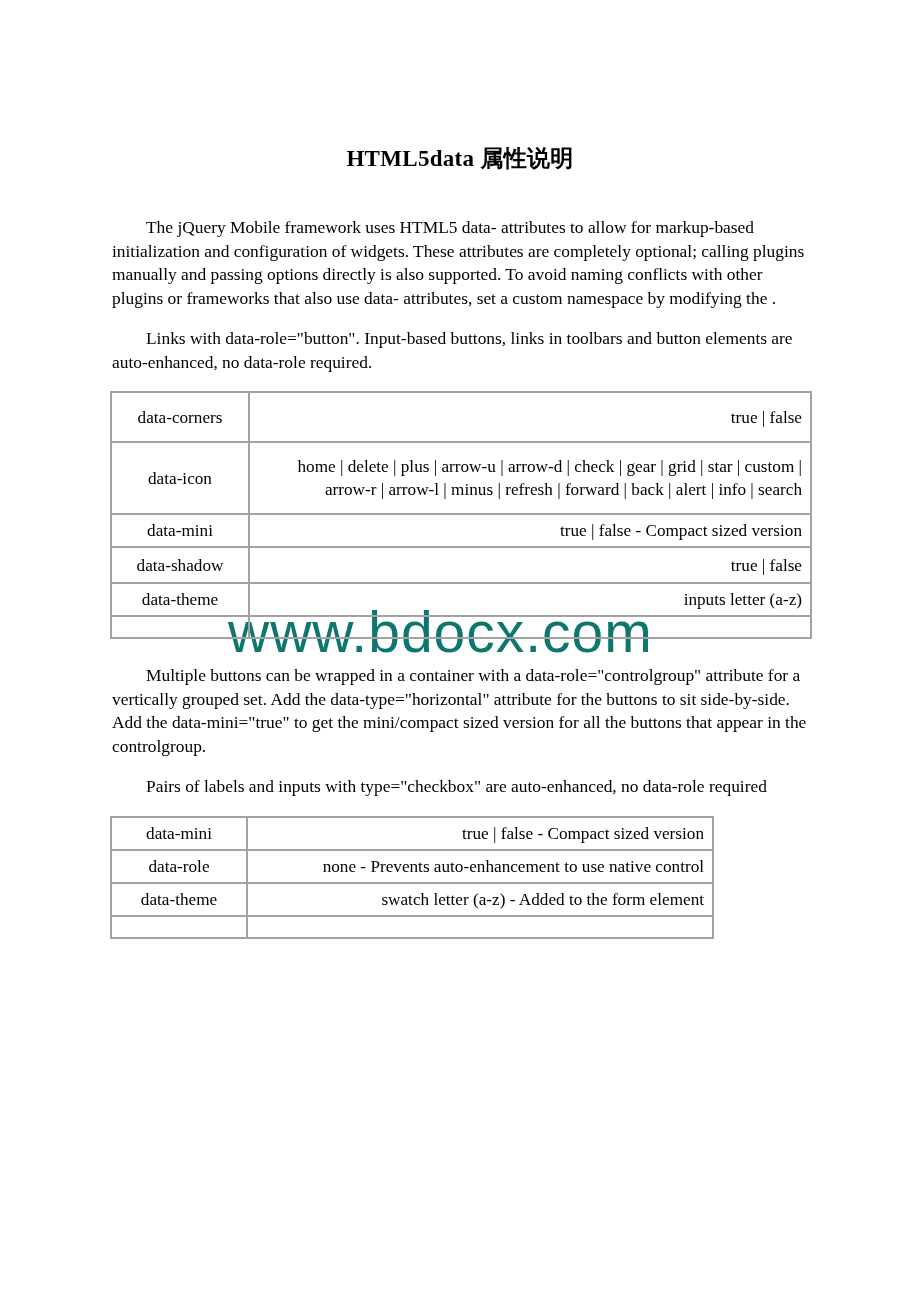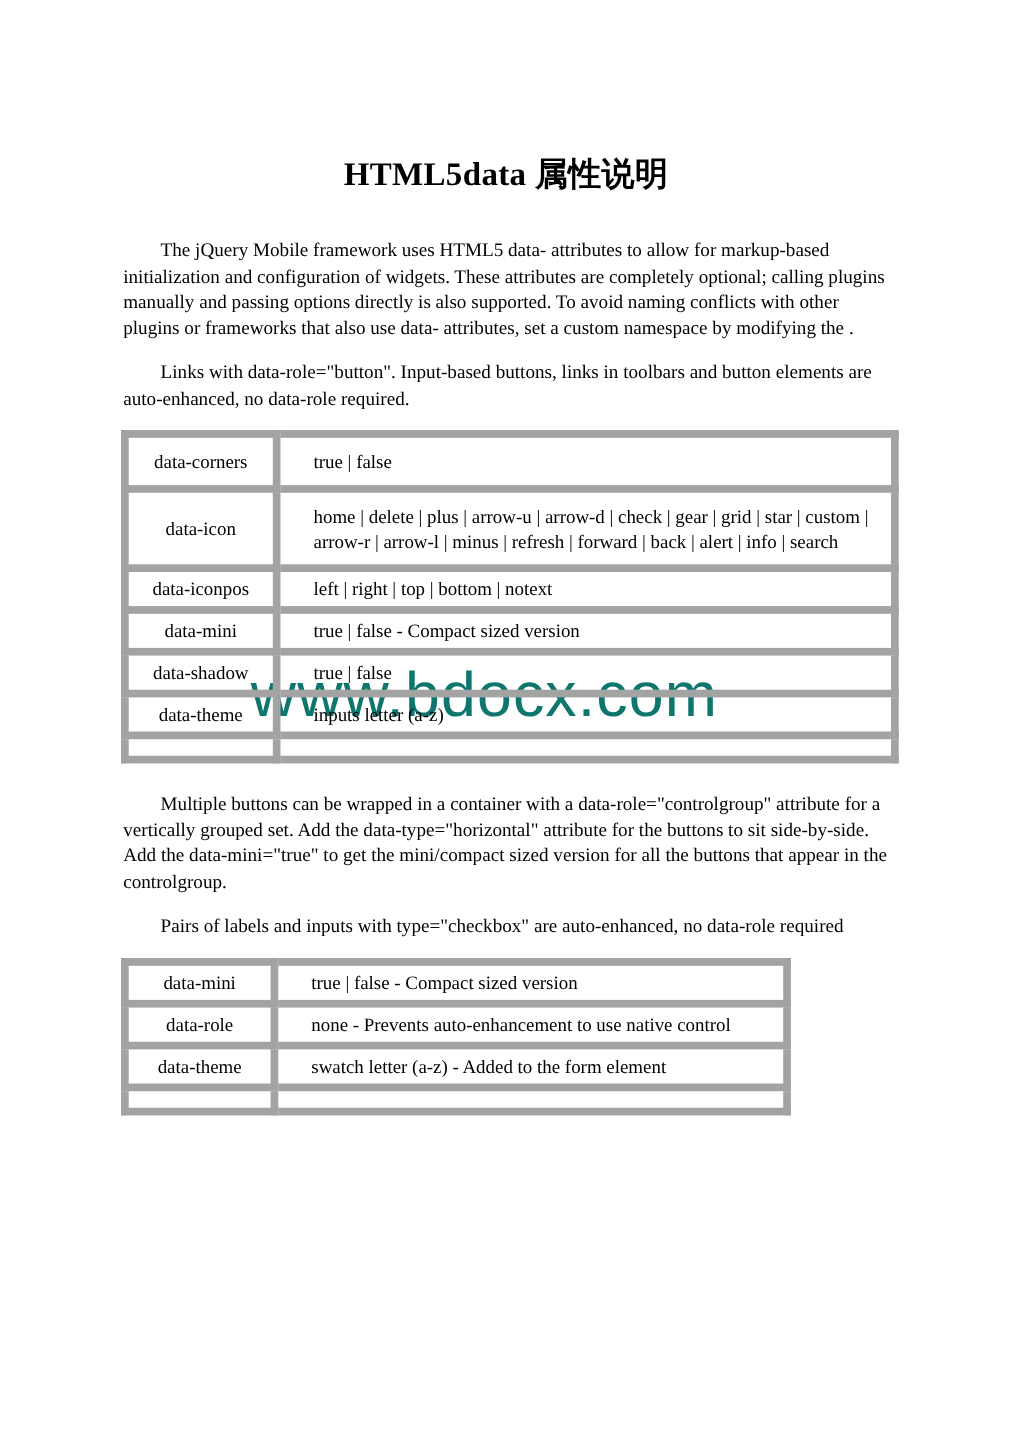--- a/index.html
+++ b/index.html
@@ -44,21 +44,21 @@
     position: relative;
     z-index: 2;
     padding: 0;
   }
 
   
   .doc-title {
     margin: 0;
     padding-top: 140px;
     text-align: center;
-    font-size: 30px;
+    font-size: 23px;
     font-weight: bold;
     line-height: 38px;
     letter-spacing: 0.3px;
   }
 
   
   .para {
     margin: 0;
     padding: 0 110px 0 112px;
     font-size: 17.4px;
@@ -73,32 +73,32 @@
   
   .tbl-wrap {
     padding-left: 110px;
   }
   table.doc-table {
     border-collapse: collapse;
     background: transparent;
     table-layout: fixed;
   }
   table.doc-table td {
-    border: 7px solid #a3a3a3;
+    border: 2px solid #a3a3a3;
     padding: 4px 8px 4px 8px;
     font-size: 17.2px;
     line-height: 23px;
     vertical-align: middle;
     background: transparent;
   }
   table.doc-table td.key {
     text-align: center;
   }
   table.doc-table td.val {
-    text-align: left;
+    text-align: right;
     padding-left: 30px;
   }
 
   
   table.t1 { width: 700px; }
   table.t1 col.c1 { width: 138px; }
   table.t1 col.c2 { width: 562px; }
 
   
   table.t2 { width: 602px; }
@@ -143,24 +143,20 @@
           </colgroup>
         <tbody>
           <tr class="r-h58">
             <td class="key">data-corners</td>
             <td class="val">true | false</td>
           </tr>
           <tr class="r-h80">
             <td class="key">data-icon</td>
             <td class="val">home | delete | plus | arrow-u | arrow-d | check | gear | grid | star | custom | arrow-r | arrow-l | minus | refresh | forward | back | alert | info | search</td>
           </tr>
-          <tr class="r-h44">
-            <td class="key">data-iconpos</td>
-            <td class="val">left | right | top | bottom | notext</td>
-          </tr>
           <tr class="r-h36">
             <td class="key">data-mini</td>
             <td class="val">true | false - Compact sized version</td>
           </tr>
           <tr class="r-h44">
             <td class="key">data-shadow</td>
             <td class="val">true | false</td>
           </tr>
           <tr class="r-h36">
             <td class="key">data-theme</td>

